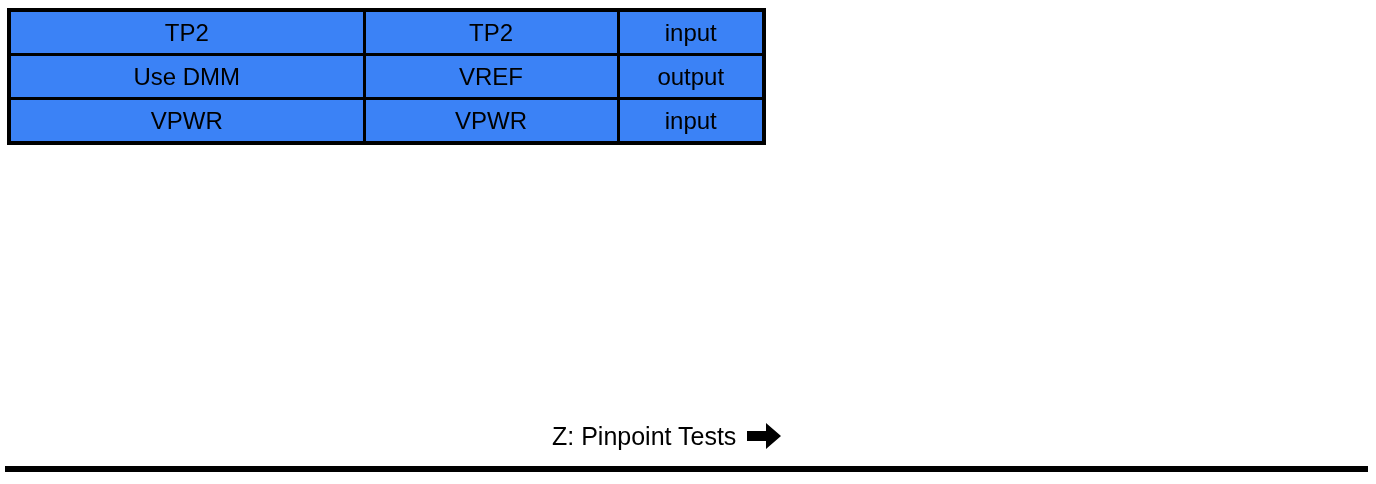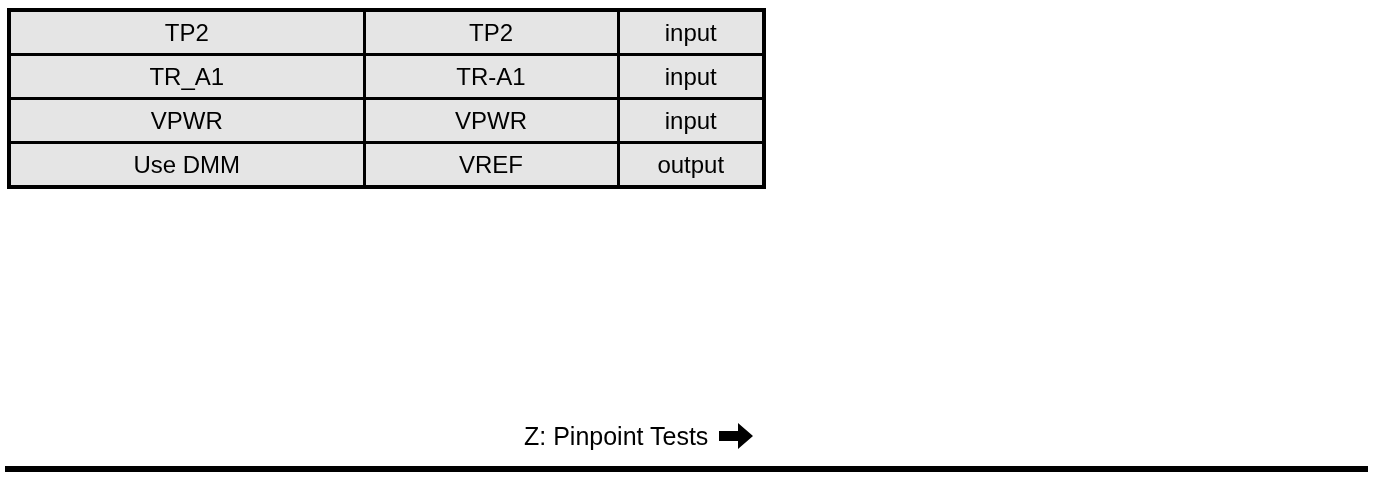--- a/index.html
+++ b/index.html
@@ -18,21 +18,21 @@
   }
 
   
   #pin-table {
     position: absolute;
     left: 7px;
     top: 8px;
     width: 755px;
     border-collapse: collapse;
     table-layout: fixed;
-    background: #e5e5e5;
+    background: #3b82f6;
   }
   #pin-table td {
     border: 3px solid #000000;
     height: 41px;
     padding: 0 4px;
     text-align: center;
     vertical-align: middle;
     font-size: 24px;
     line-height: 1;
     white-space: nowrap;
@@ -44,21 +44,21 @@
   #pin-table td:first-child { border-left-width: 4px; }
   #pin-table td:last-child  { border-right-width: 4px; }
 
   .col-a { width: 355px; }
   .col-b { width: 254px; }
   .col-c { width: 146px; }
 
   
   #footer-link {
     position: absolute;
-    left: 524px;
+    left: 552px;
     top: 423px;
     display: flex;
     align-items: center;
     gap: 11px;
     font-size: 25px;
     line-height: 1;
     white-space: nowrap;
   }
   #footer-link .label { color: #000000; }
   .arrow-icon {
@@ -88,33 +88,28 @@
       <col class="col-b">
       <col class="col-c">
   </colgroup>
   <tbody>
     <tr>
       <td>TP2</td>
       <td>TP2</td>
       <td>input</td>
     </tr>
     <tr>
-      <td>TR_A1</td>
-      <td>TR-A1</td>
-      <td>input</td>
+      <td>Use DMM</td>
+      <td>VREF</td>
+      <td>output</td>
     </tr>
     <tr>
       <td>VPWR</td>
       <td>VPWR</td>
       <td>input</td>
-    </tr>
-    <tr>
-      <td>Use DMM</td>
-      <td>VREF</td>
-      <td>output</td>
     </tr>
   </tbody>
 </table>
 
 <div id="footer-link">
   <span class="label">Z: Pinpoint Tests</span>
   <span class="arrow-icon">
     <svg width="34" height="26" viewBox="0 0 34 26" xmlns="http://www.w3.org/2000/svg">
       <path d="M0 8 H19 V0 L34 13 L19 26 V18 H0 Z" fill="#000000"></path>
     </svg>

